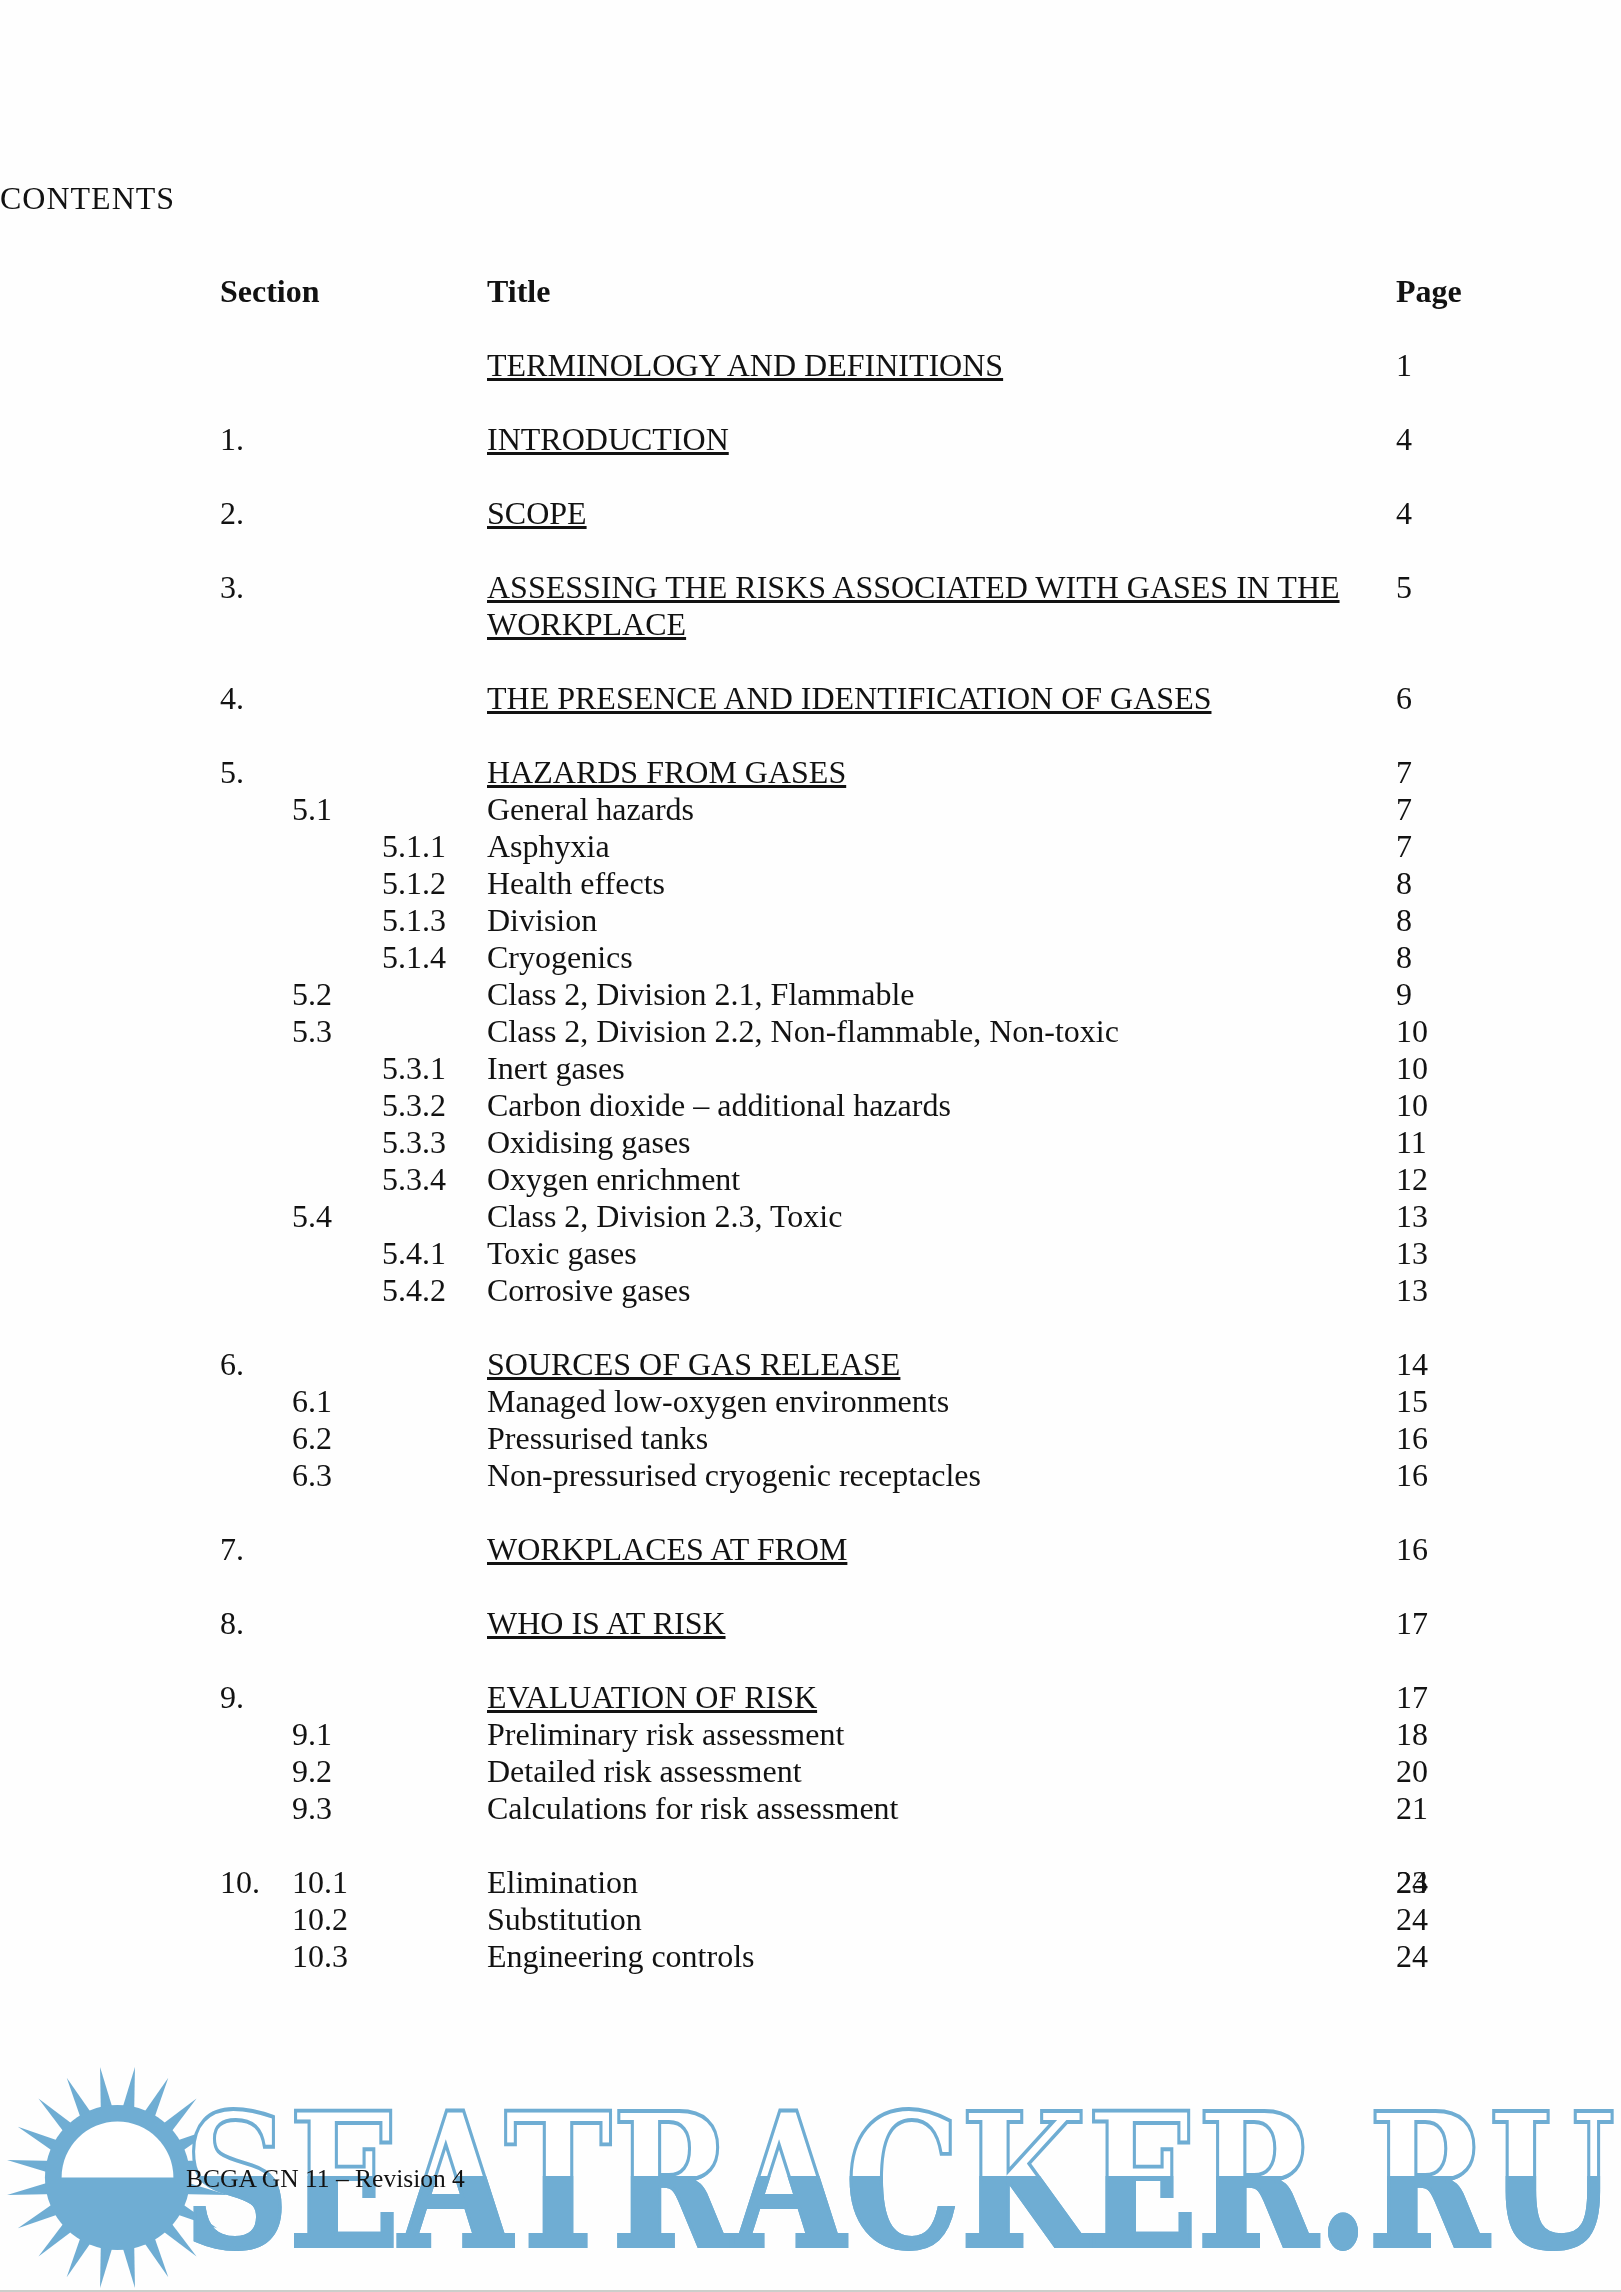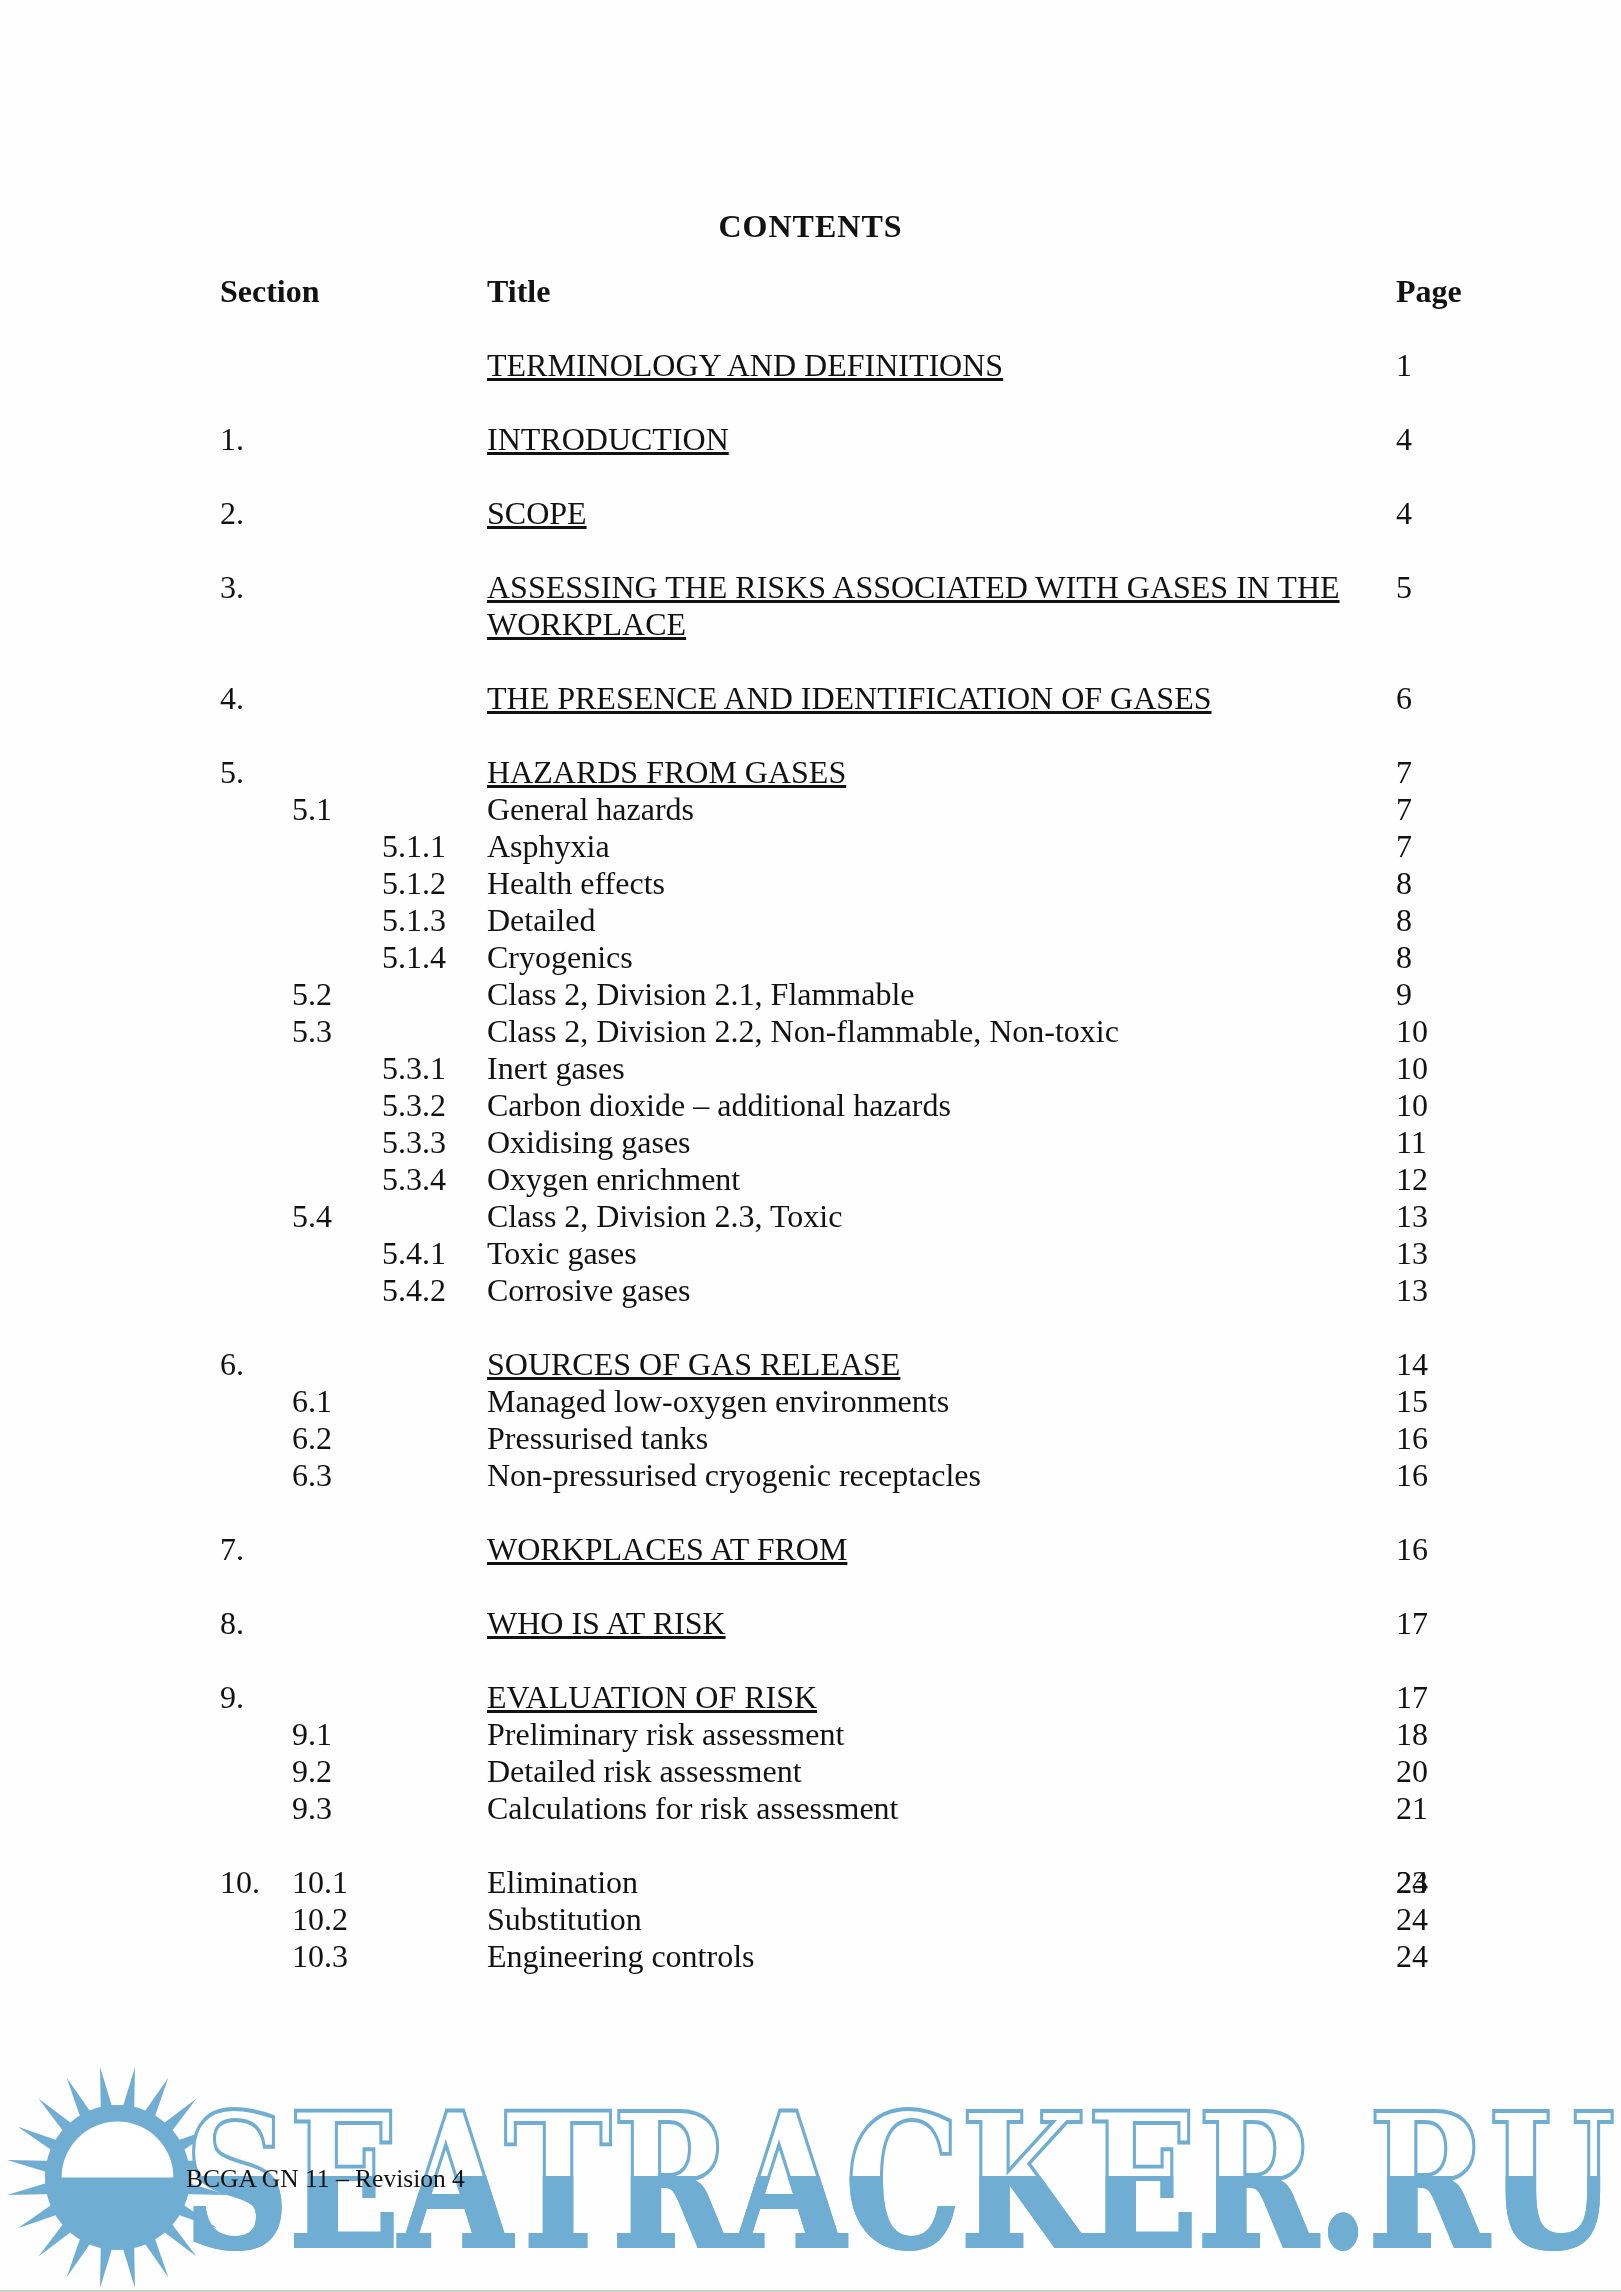--- a/index.html
+++ b/index.html
@@ -3,22 +3,22 @@
 <meta charset="utf-8">
 <style>
   html,body{margin:0;padding:0;}
   body{
     width:1621px;height:2293px;position:relative;overflow:hidden;
     background:#fefefe;color:#121212;
     font-family:"Liberation Serif","DejaVu Serif",serif;
   }
   
   .doc-title{
-    position:absolute;top:208px;left:0;width:100%;
-    text-align:center;font-weight:bold;font-size:32px;letter-spacing:1px;
+    position:absolute;top:180px;left:0;width:100%;
+    text-align:left;font-weight:normal;font-size:32px;letter-spacing:1px;
     z-index:2;
   }
   #toc{
     position:absolute;top:273px;left:0;right:0;z-index:2;
     font-size:32px;line-height:37px;
   }
   .row{position:relative;}
   .row .num{position:absolute;top:0;}
   .row.lvl1 .num{left:220px;}
   .row.lvl2 .num{left:292px;}
@@ -134,21 +134,21 @@
     <span class="ttl">Asphyxia</span>
     <span class="pg">7</span>
   </div>
       <div class="row lvl3">
     <span class="num">5.1.2</span>
     <span class="ttl">Health effects</span>
     <span class="pg">8</span>
   </div>
       <div class="row lvl3">
     <span class="num">5.1.3</span>
-    <span class="ttl">Detailed</span>
+    <span class="ttl">Division</span>
     <span class="pg">8</span>
   </div>
       <div class="row lvl3">
     <span class="num">5.1.4</span>
     <span class="ttl">Cryogenics</span>
     <span class="pg">8</span>
   </div>
       <div class="row lvl2">
     <span class="num">5.2</span>
     <span class="ttl">Class 2, Division 2.1, Flammable</span>

